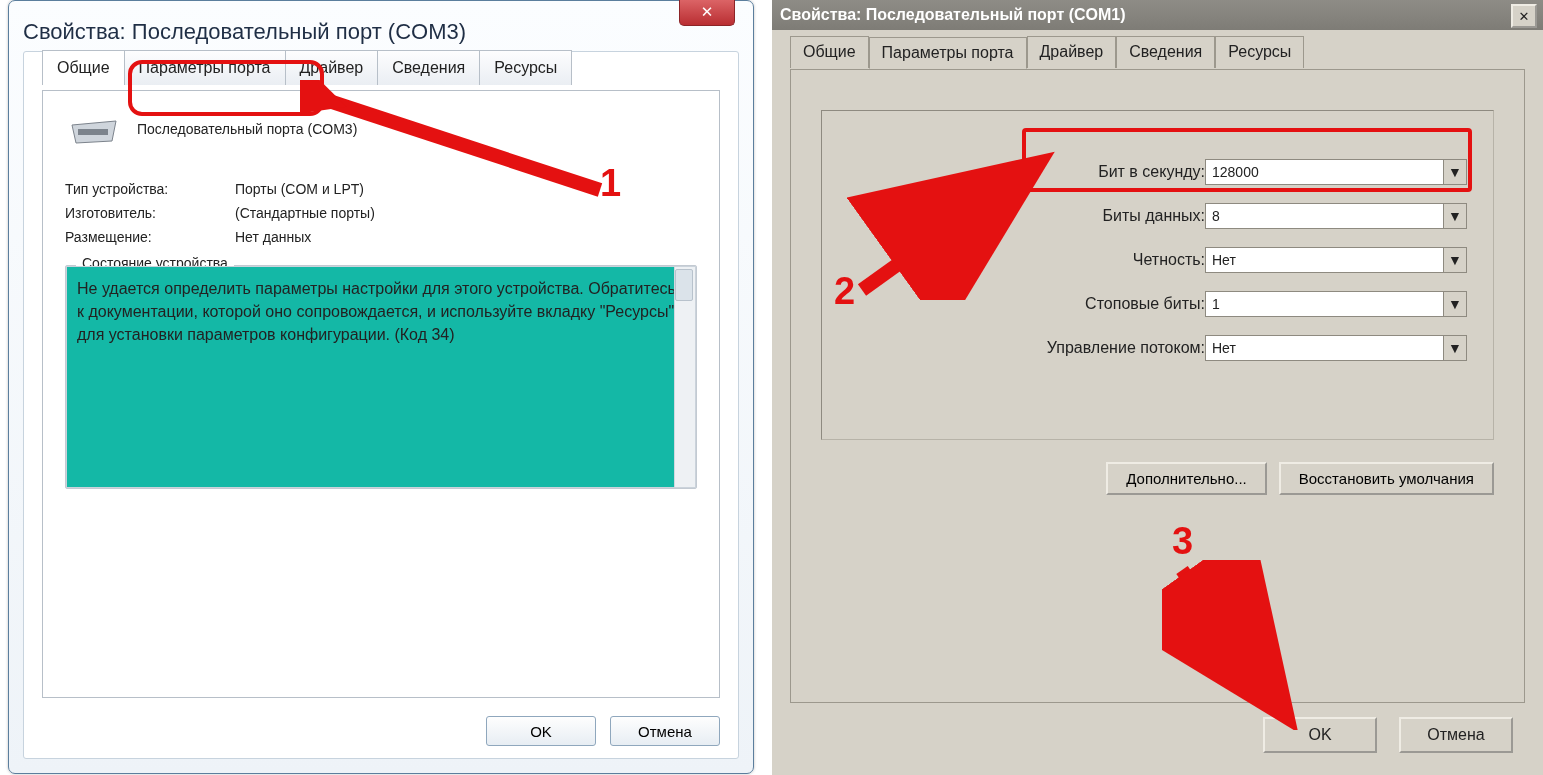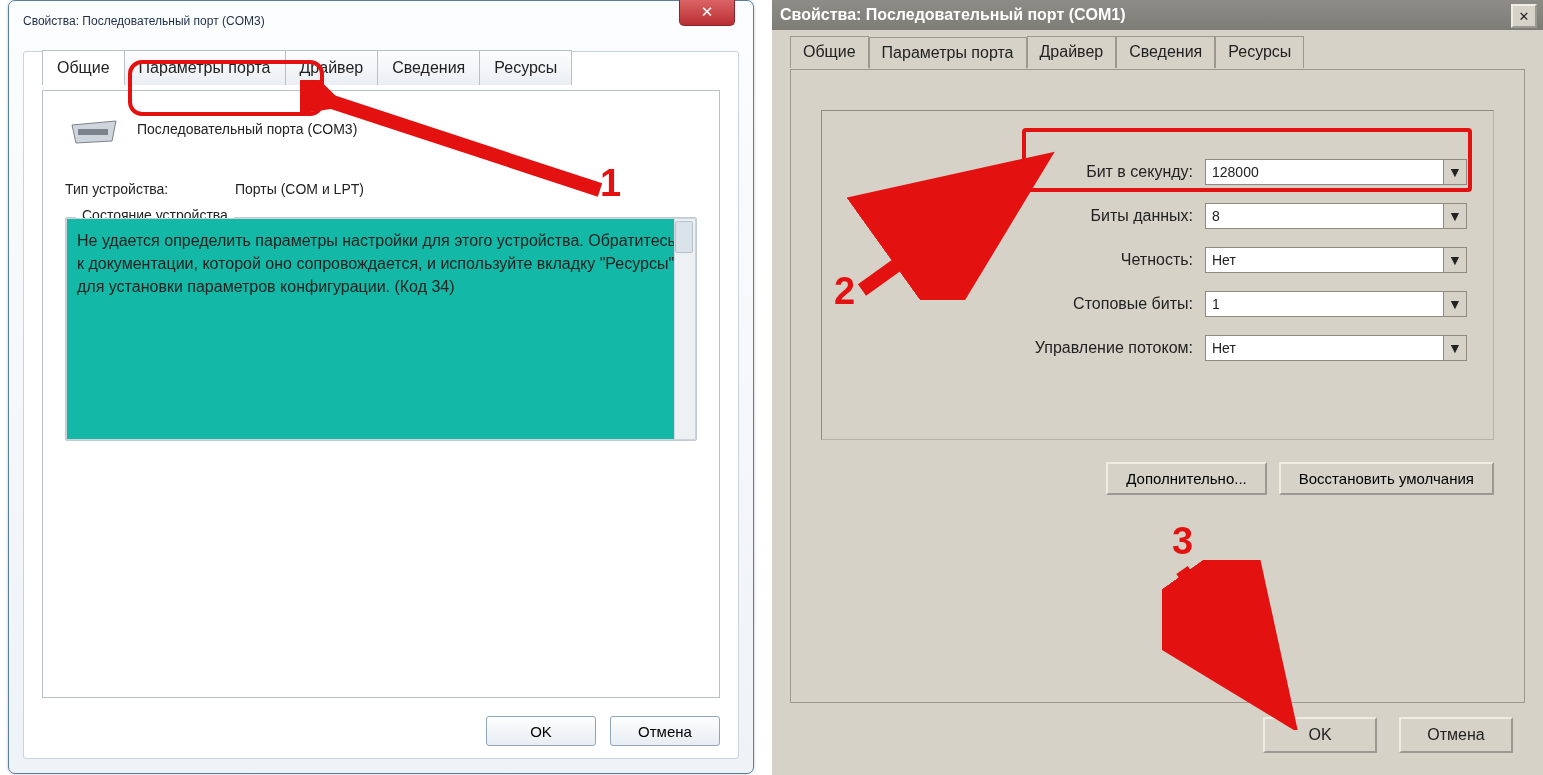--- a/index.html
+++ b/index.html
@@ -2,21 +2,21 @@
 <html><head>
 <meta charset="utf-8">
 <style>
   body{margin:0;background:#fff;font-family:Tahoma,Arial,sans-serif;font-size:14px;color:#222;}
   .stage{display:flex;width:1543px;height:775px;}
   .pane{position:relative;}
   .paneL{width:772px;}
   .paneR{width:771px;background:#d6d2c8;}
   
   .win7{position:absolute;left:8px;top:0;width:744px;height:772px;border:1px solid #5b7e9d;border-radius:7px;background:linear-gradient(#fbfdff,#eef3f8);box-shadow:0 0 3px rgba(0,0,0,.25);}
-  .win7-title{height:40px;display:flex;align-items:center;padding:0 14px;font-size:12px;color:#1f2e45;text-align:center;}
+  .win7-title{height:40px;display:flex;align-items:center;padding:11px 14px;font-size:22px;color:#1f2e45;text-align:center;}
   .win7-close{position:absolute;right:18px;top:-3px;width:54px;height:27px;border-radius:0 0 5px 5px;background:linear-gradient(#de686a,#b92e32);display:flex;align-items:center;justify-content:center;color:#fff;font-size:15px;border:1px solid #8c2427;border-top:none;}
   .win7-body{position:absolute;left:14px;right:14px;top:50px;bottom:14px;background:#fff;border:1px solid #c7d3de;border-radius:3px;}
   
   .tabs{display:flex;position:absolute;left:18px;top:-2px;}
   .tab{padding:8px 14px;border:1px solid #b7bfc8;background:linear-gradient(#fdfdfe,#eaeef3);border-bottom:none;margin-right:-1px;font-size:16px;cursor:pointer;}
   .tab.active{background:#fff;position:relative;z-index:2;}
   .tabpage{position:absolute;left:18px;right:18px;top:38px;bottom:60px;border:1px solid #b7bfc8;background:#fff;padding:18px 22px;box-sizing:border-box;}
   .row{display:flex;margin:8px 0;}
   .rowlbl{width:170px;}
   .porticon{width:58px;margin-right:14px;display:flex;align-items:center;justify-content:center;}
@@ -31,21 +31,21 @@
   .winC{position:absolute;left:0;top:0;right:0;bottom:0;background:#d6d2c8;}
   .winC-titlebar{height:30px;background:linear-gradient(#8e8c86,#7e7c76);color:#fff;display:flex;align-items:center;padding:0 8px;font-size:16px;font-weight:bold;}
   .winC-close{position:absolute;right:6px;top:4px;width:22px;height:20px;background:#d6d2c8;border:2px outset #efece4;display:flex;align-items:center;justify-content:center;font-size:13px;}
   .winC-body{position:absolute;left:8px;right:8px;top:36px;bottom:8px;}
   .ctabs{display:flex;position:relative;z-index:2;margin-left:10px;}
   .ctab{padding:6px 12px;border:1px solid #9c988d;background:#d6d2c8;margin-right:0;font-size:16px;cursor:pointer;border-bottom:none;}
   .ctab.active{background:#d6d2c8;position:relative;top:1px;border-bottom:1px solid #d6d2c8;}
   .cpage{border:1px solid #9c988d;background:#d6d2c8;position:absolute;left:10px;right:10px;top:33px;bottom:64px;padding:40px 30px 20px;box-sizing:border-box;}
   .cinner{border:1px solid #b7b3a8;border-top-color:#8e8a80;border-left-color:#8e8a80;padding:30px 26px;height:330px;box-sizing:border-box;}
   .frow{display:flex;align-items:center;justify-content:flex-end;margin:18px 0;}
-  .flbl{margin-right:12px;font-size:16px;}
+  .flbl{font-size:16px;}
   .combo{width:262px;height:26px;border:1px solid #8e8a80;background:#fff;display:flex;align-items:center;padding:0 6px;position:relative;box-sizing:border-box;}
   .combo-arrow{position:absolute;right:0;top:0;bottom:0;width:22px;background:#d6d2c8;border-left:1px solid #8e8a80;display:flex;align-items:center;justify-content:center;}
   .cbuttons{display:flex;justify-content:flex-end;gap:12px;margin-top:22px;}
   .cbtn{padding:6px 18px;border:2px outset #efece4;background:#d6d2c8;font-size:15px;cursor:pointer;}
   .cbtnrow{position:absolute;right:22px;bottom:14px;display:flex;gap:22px;}
   .cbtn2{width:110px;padding:7px 0;text-align:center;border:2px outset #efece4;background:#d6d2c8;font-size:16px;cursor:pointer;}
   
   .redbox{position:absolute;border:4px solid #e41111;border-radius:14px;pointer-events:none;}
   .rednum{position:absolute;font:bold 38px Arial;color:#e41111;pointer-events:none;}
   
@@ -77,20 +77,28 @@
                 <polygon points="4,8 48,4 44,24 8,26" fill="#cfd5dc" stroke="#7c838c"></polygon>
                 <rect x="10" y="12" width="30" height="6" fill="#7c838c"></rect>
               </svg>
             </div>
             <div style="padding-top:4px">Последовательный порта (COM3)</div>
           </div>
           <div style="height:18px"></div>
           <div class="row">
               <div class="rowlbl">Тип устройства:</div>
               <div>Порты (COM и LPT)</div>
+            </div>
+          <div class="row">
+              <div class="rowlbl">Изготовитель:</div>
+              <div>(Стандартные порты)</div>
+            </div>
+          <div class="row">
+              <div class="rowlbl">Размещение:</div>
+              <div>Нет данных</div>
             </div>
 
           <div class="group">
             <div class="group-title">Состояние устройства</div>
             <div class="statusbox">
               <span>Не удается определить параметры настройки для этого устройства. Обратитесь к документации, которой оно сопровождается, и используйте вкладку "Ресурсы" для установки параметров конфигурации. (Код 34)</span>
               <div class="scrollbar">
                 <div class="scrollthumb"></div>
               </div>
             </div>

